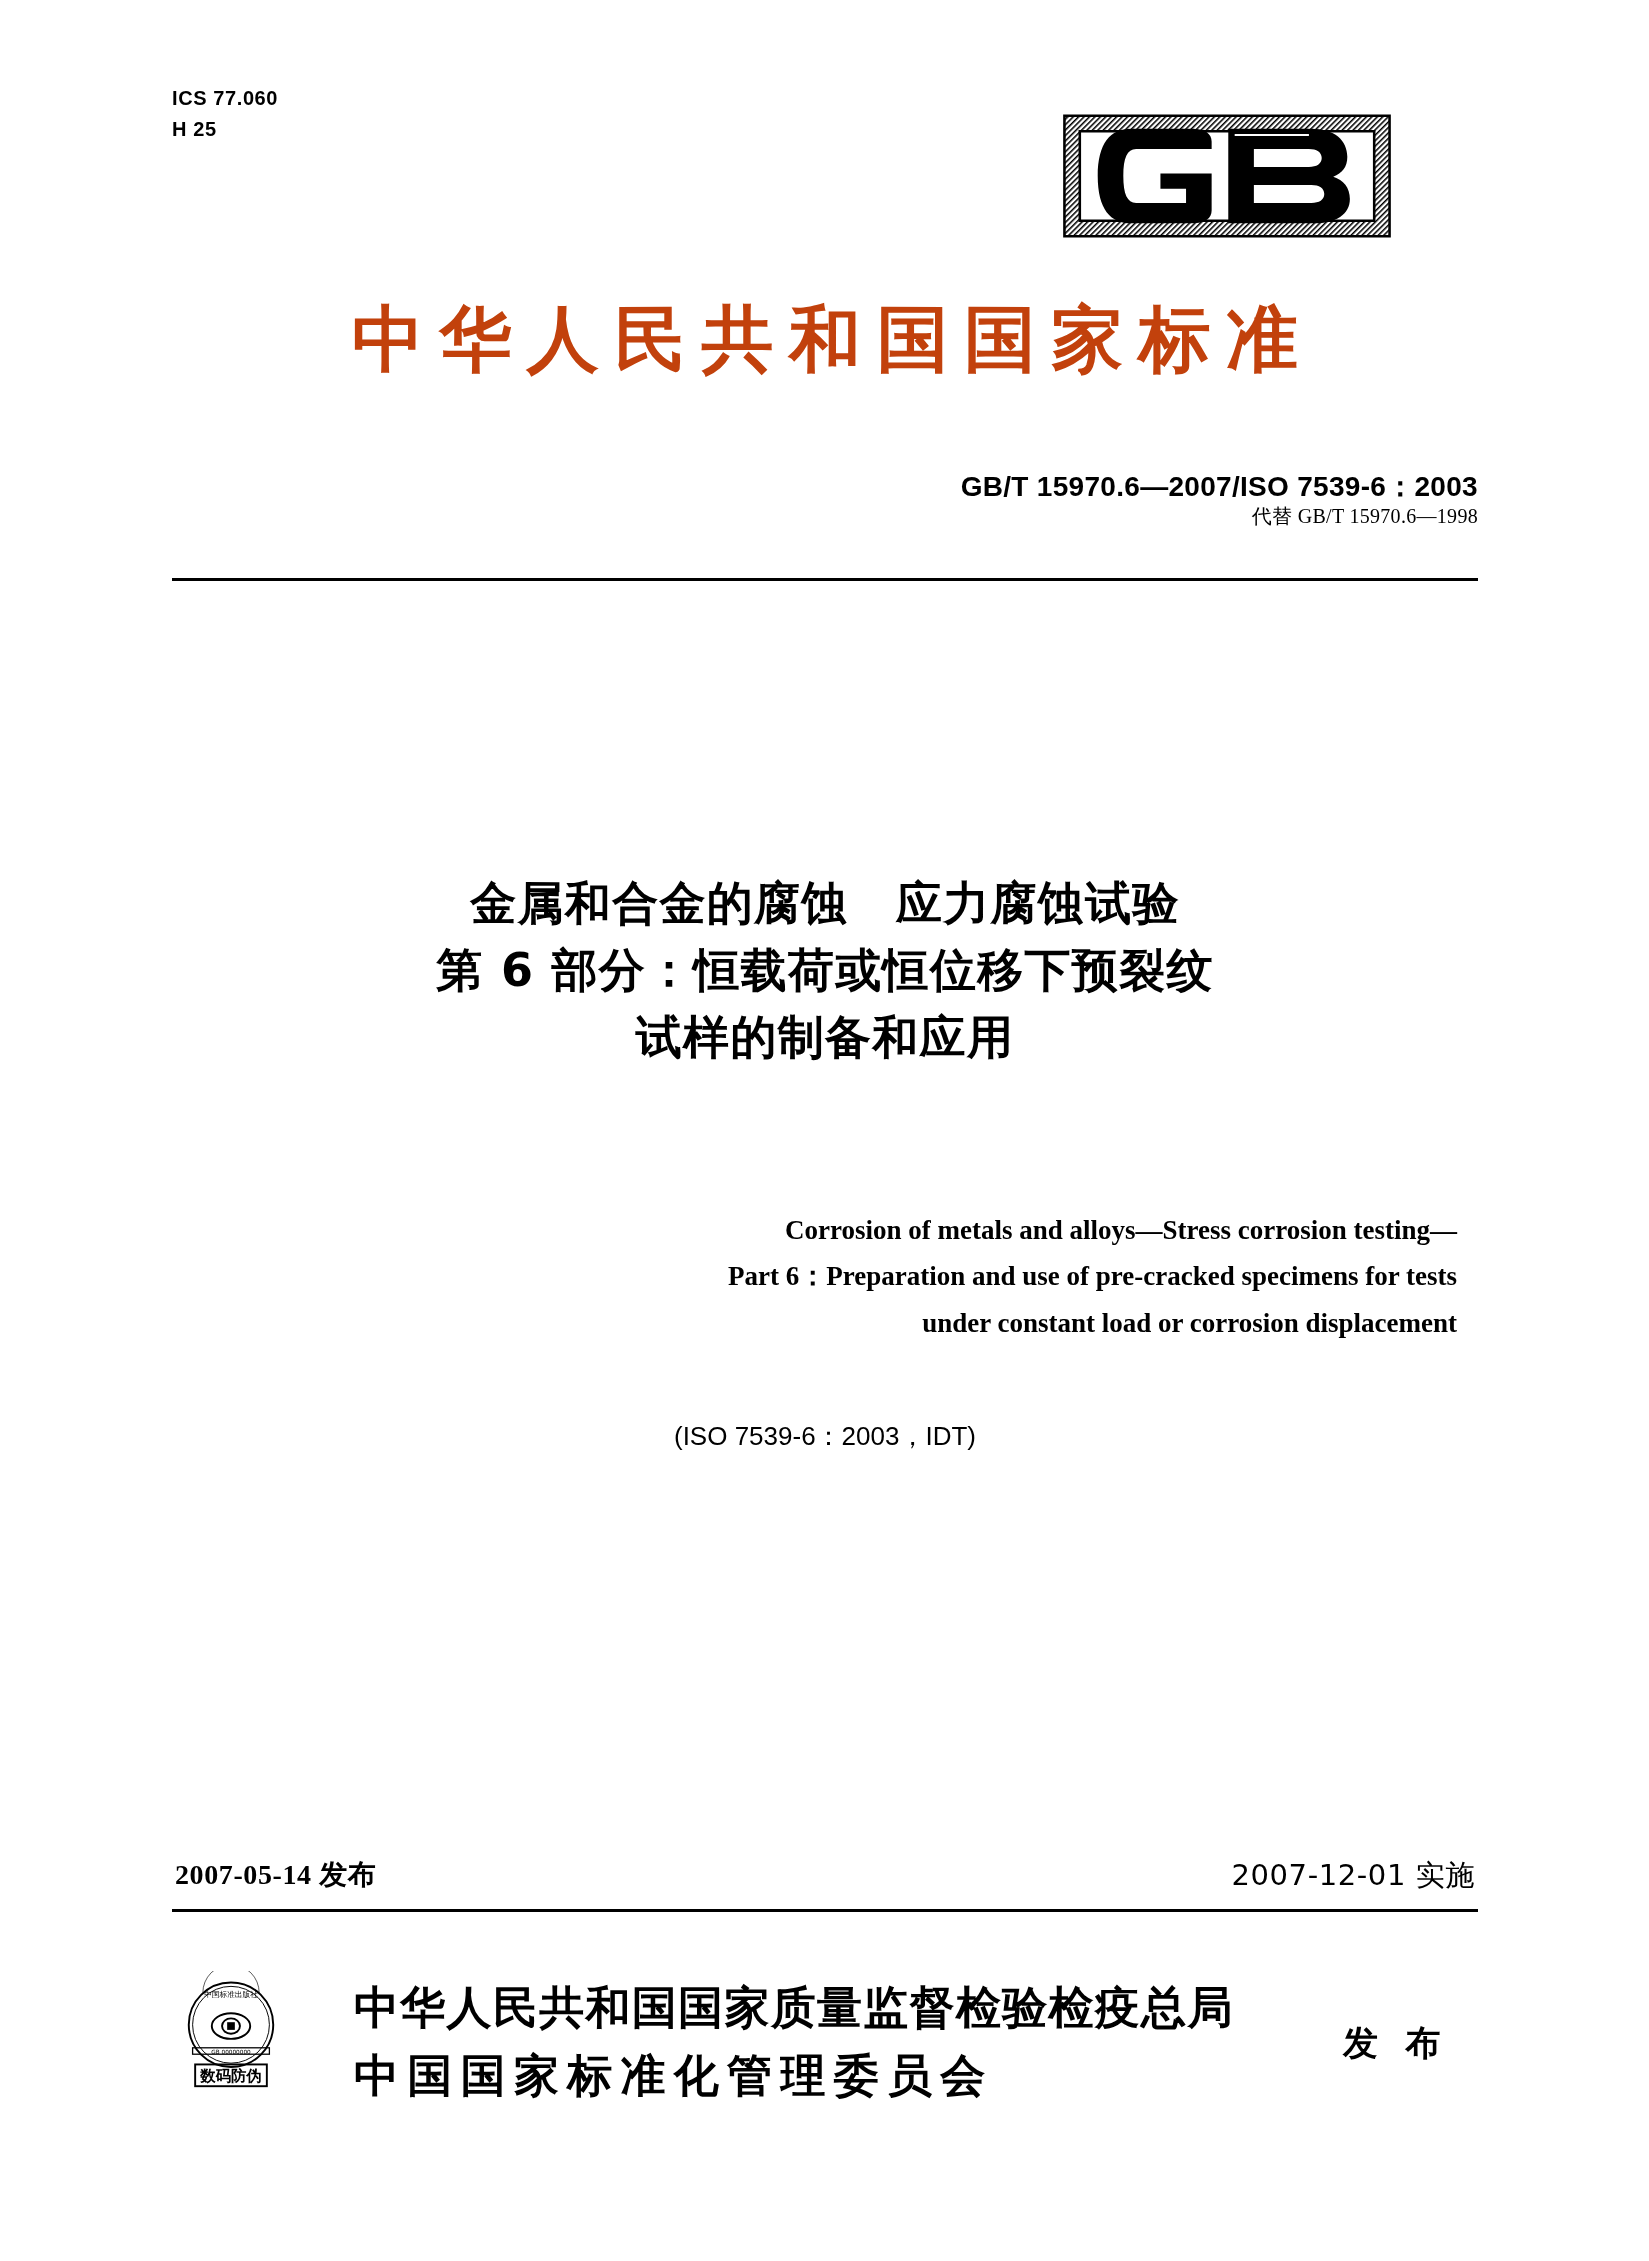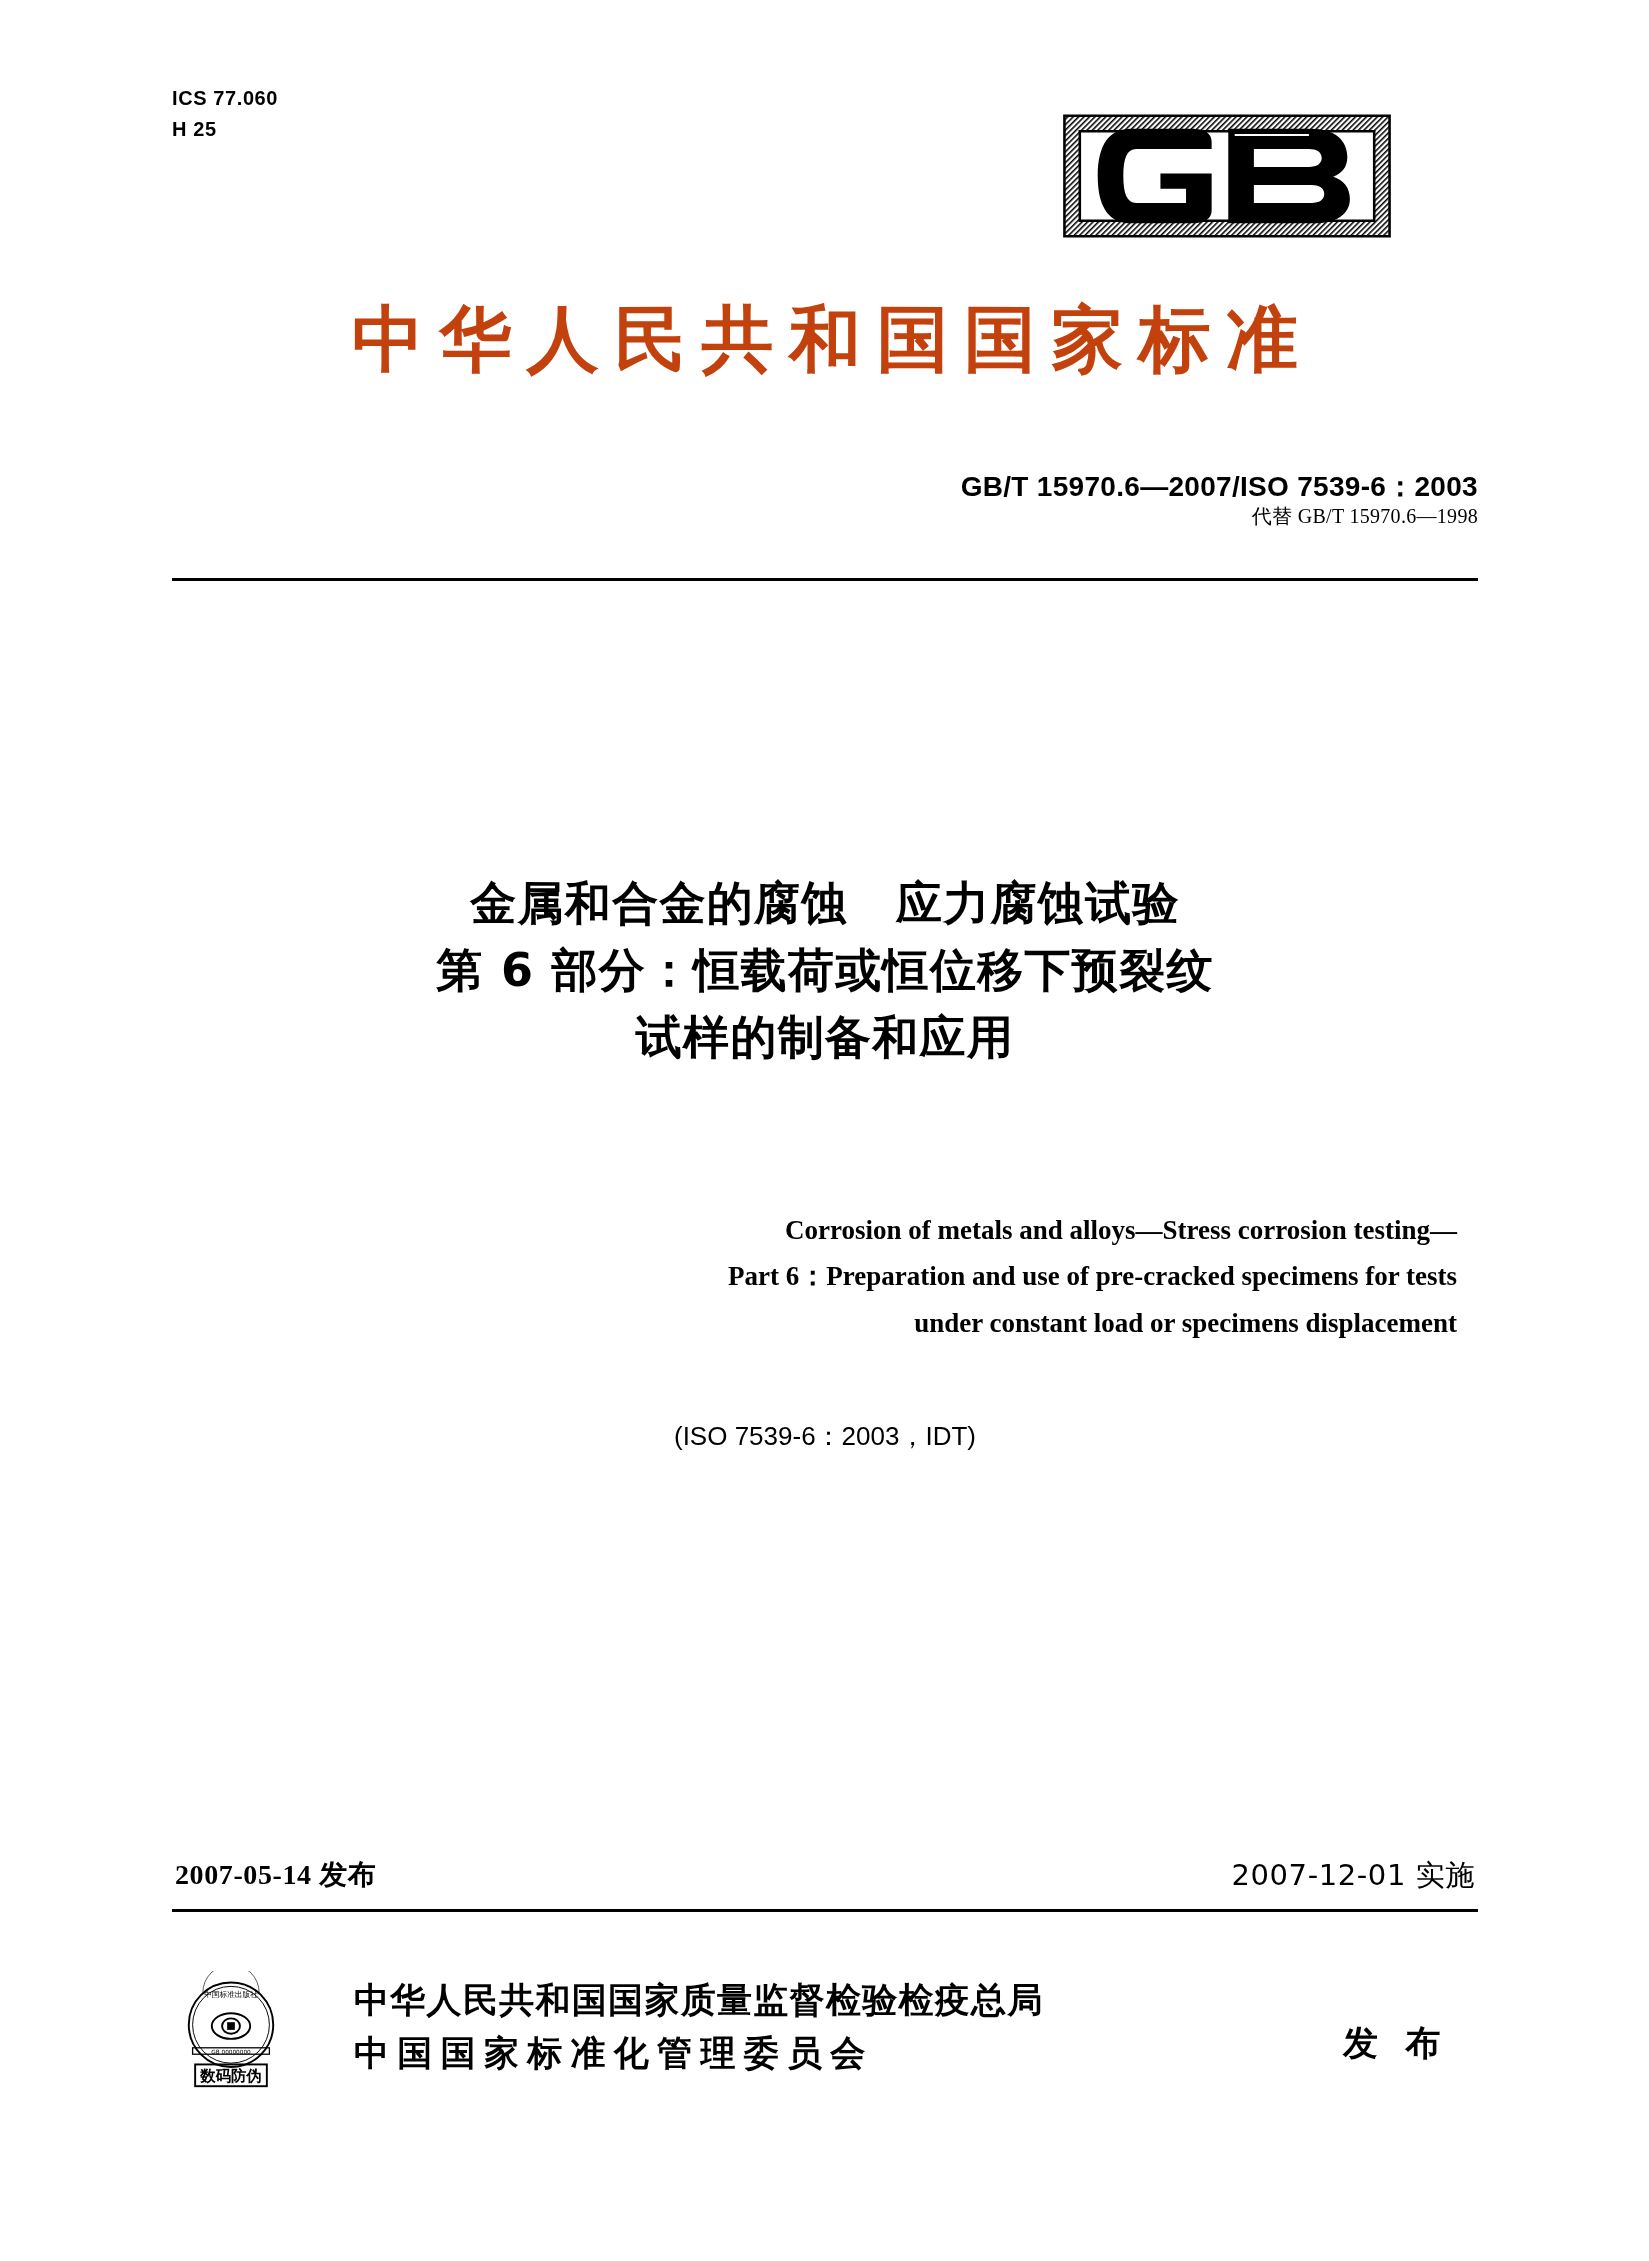--- a/index.html
+++ b/index.html
@@ -168,21 +168,21 @@
     top: 6.4px;
     width: 128px;
     height: 128px;
   }
   .issuer {
     position: absolute;
     left: 193px;
     top: 9px;
     font-family: "DejaVu Sans", sans-serif;
     font-weight: bold;
-    font-size: 35px;
+    font-size: 45px;
     line-height: 1.5;
     letter-spacing: 1.3px;
     white-space: nowrap;
   }
   .issuer .ln2 { letter-spacing: 8.3px; }
   .publish-word {
     position: absolute;
     left: 1182px;
     top: 55px;
     font-family: "DejaVu Sans", sans-serif;
@@ -242,21 +242,21 @@
 
   <div class="title-cn">
     <span class="ln">金属和合金的腐蚀　应力腐蚀试验</span>
     <span class="ln">第 6 部分：恒载荷或恒位移下预裂纹</span>
     <span class="ln">试样的制备和应用</span>
   </div>
 
   <div class="title-en">
     <span class="ln">Corrosion of metals and alloys—Stress corrosion testing—</span>
     <span class="ln">Part 6：Preparation and use of pre-cracked specimens for tests</span>
-    <span class="ln">under constant load or specimens displacement</span>
+    <span class="ln">under constant load or corrosion displacement</span>
   </div>
 
   <div class="iso-note">(ISO 7539-6：2003，IDT)</div>
 
   <div class="rule-bottom"></div>
 
   <div class="date-left">2007-05-14 发布</div>
   <div class="date-right">2007-12-01 实施</div>
 
   <div class="footer">

